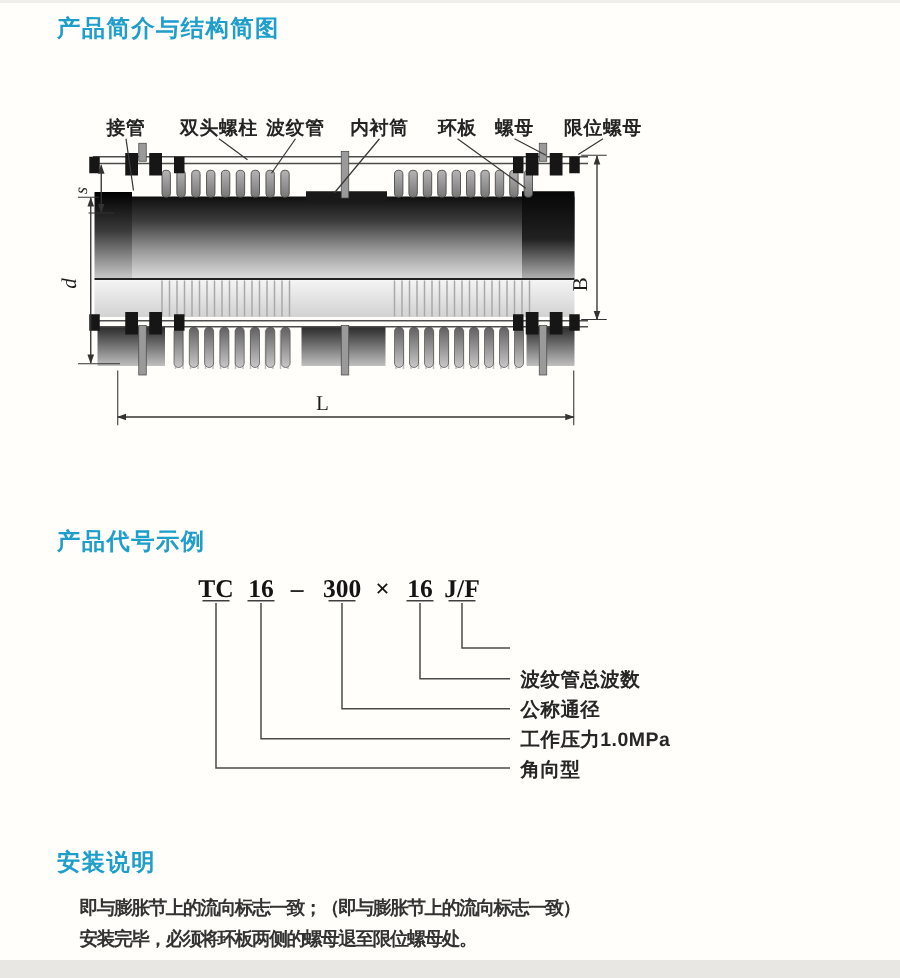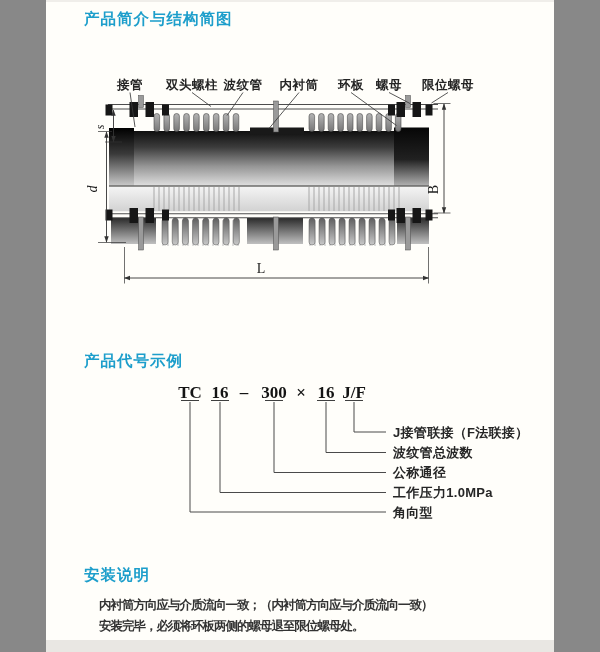--- a/index.html
+++ b/index.html
@@ -1,18 +1,18 @@
 <!DOCTYPE html>
 <html style="--accent: #1d9ecb; --edge: #e9e7e3; --bg: #fffefa;"><head>
 <meta charset="utf-8">
 <style>
   :root{ --accent:#1d9ecb; --edge:#e9e7e3; --bg:#fffefa; }
   html,body{margin:0;padding:0;}
   body{background:#888;font-family:"Liberation Sans","DejaVu Sans",sans-serif;}
-  .page{position:relative;width:508px;height:652px;background:var(--bg);overflow:hidden;margin:0 auto;}
+  .page{position:relative;width:600px;height:652px;background:var(--bg);overflow:hidden;margin:0 auto;}
   .edge-band{position:absolute;left:0;width:600px;background:var(--edge);}
   .edge-top{top:0;height:2px;opacity:.7;}
   .edge-bottom{bottom:0;height:12px;}
   .sec-title{position:absolute;left:38px;margin:0;font-size:15.5px;font-weight:700;color:var(--accent);letter-spacing:1px;}
   .t1{top:9px;} .t2{top:351px;font-family:Liberation Mono, monospace;} .t3{top:565px;}
   .diagram{position:absolute;left:30px;top:68px;width:440px;height:235px;}
   .plabel{font-family:"Liberation Sans","DejaVu Sans",sans-serif;font-size:12.5px;font-weight:700;fill:#242424;letter-spacing:.5px;}
   .dimtxt{font-family:"Liberation Serif","DejaVu Serif",serif;font-size:14px;fill:#1c1c1c;}
   .dimtxt.it{font-style:italic;}
   .dimtxt.small{font-size:12px;}
@@ -217,24 +217,23 @@
 
   <svg class="callout-lines" viewBox="0 397 600 130">
     <path stroke="#3f3f3f" stroke-width="1" fill="none" d="M135 400.5H153M165 400.5H183M219 400.5H237M271 400.5H289M299 400.5H317"></path>
     <path stroke="#4a4a4a" stroke-width="1" fill="none" d="M308 402V432H340"></path>
     <path stroke="#4a4a4a" stroke-width="1" fill="none" d="M280 402V452.5H340"></path>
     <path stroke="#4a4a4a" stroke-width="1" fill="none" d="M228 402V472.5H340"></path>
     <path stroke="#4a4a4a" stroke-width="1" fill="none" d="M174 402V492.5H340"></path>
     <path stroke="#4a4a4a" stroke-width="1" fill="none" d="M144 402V512H340"></path>
   </svg>
 
-  <div class="callout-label cl0">J接管联接（F法联接）</div>
   <div class="callout-label cl1">波纹管总波数</div>
   <div class="callout-label cl2">公称通径</div>
   <div class="callout-label cl3">工作压力1.0MPa</div>
   <div class="callout-label cl4">角向型</div>
 
   <h2 class="sec-title t3">安装说明</h2>
-  <div class="install-line il0">内衬筒方向应与介质流向一致；（内衬筒方向应与介质流向一致）</div>
+  <div class="install-line il0">即与膨胀节上的流向标志一致；（即与膨胀节上的流向标志一致）</div>
   <div class="install-line il1">安装完毕，必须将环板两侧的螺母退至限位螺母处。</div>
 
   <div class="edge-band edge-bottom"></div>
 </div>
 
 </body></html>

